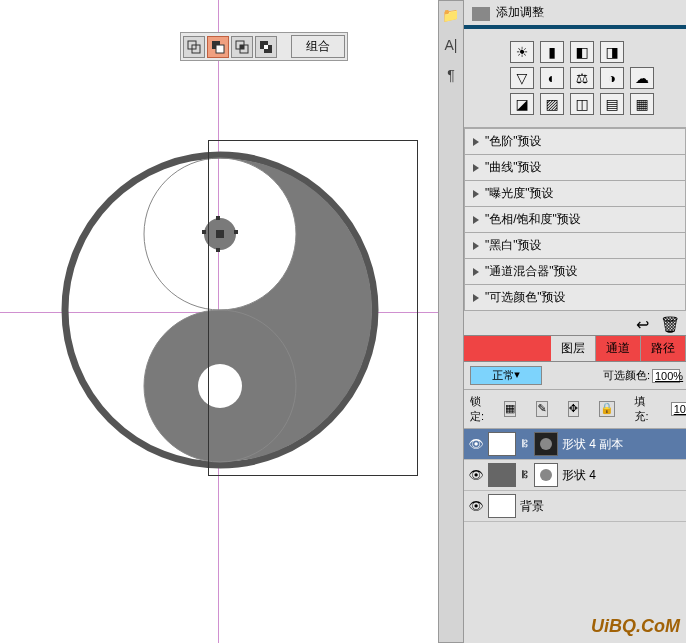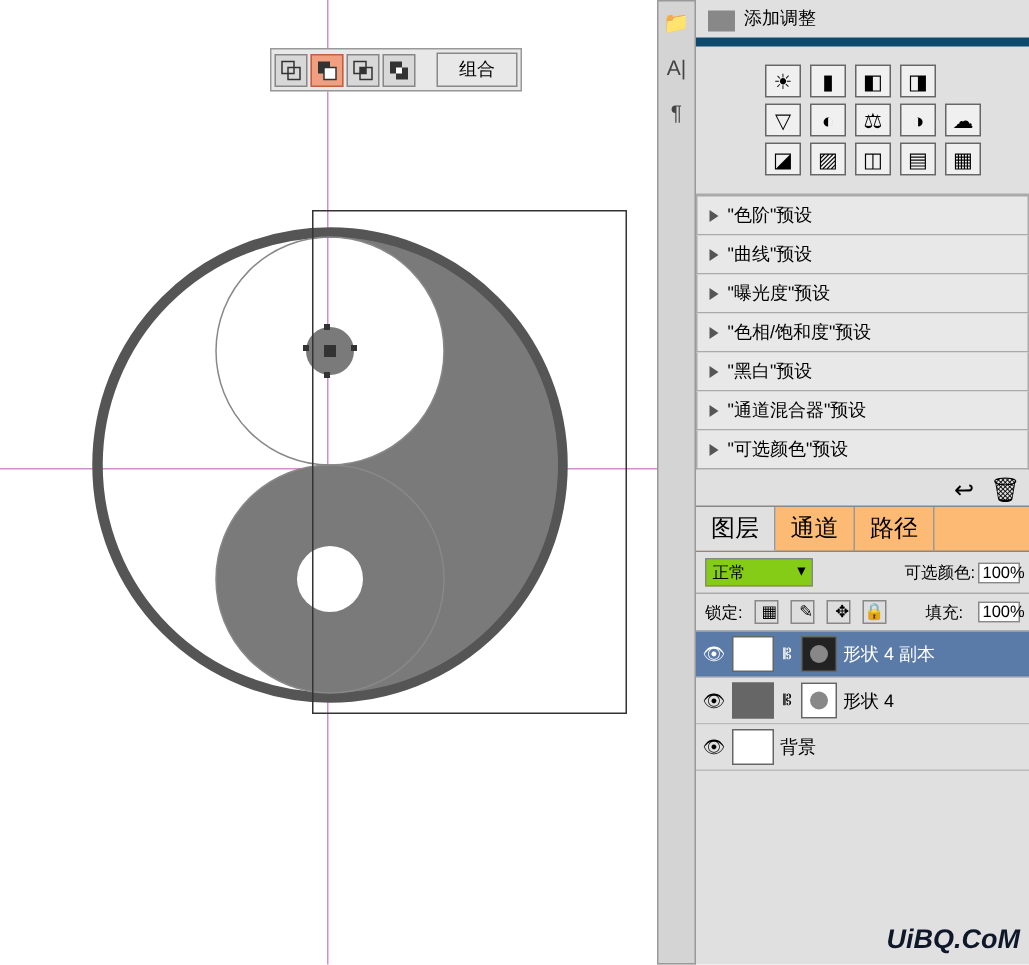--- a/index.html
+++ b/index.html
@@ -15,58 +15,58 @@
 .guide-h { position: absolute; left: 0; width: 463px; height: 1px; background: #d090d0; }
 .guide-v { position: absolute; top: 0; height: 643px; width: 1px; background: #d090d0; }
 
 .artwork { position: absolute; left: 60px; top: 150px; width: 320px; height: 320px; }
 .sel-rect { position: absolute; left: 148px; top: -10px; width: 210px; height: 336px; border: 1px solid #333; }
 
 .right-panel { position: absolute; right: 0; top: 0; width: 223px; height: 643px; background: #e0e0e0; border-left: 1px solid #888; }
 .tool-strip { position: absolute; left: -26px; top: 0; width: 26px; height: 643px; background: #d4d4d4; border: 1px solid #999; display: flex; flex-direction: column; align-items: center; padding-top: 6px; gap: 14px; }
 .tool-strip div { font-size: 14px; color: #444; }
 
-.adj-header { display: flex; align-items: flex-end; padding: 4px 8px; font-size: 12px; border-bottom: 6px solid #0c4a6e; }
+.adj-header { display: flex; align-items: flex-end; padding: 4px 8px; font-size: 12px; border-bottom: 4px solid #0c4a6e; }
 .adj-header .folder-icon { width: 18px; height: 14px; background: #888; margin-right: 6px; }
 .adj-icons { padding: 8px; border-bottom: 1px solid #aaa; }
 .adj-row { display: flex; gap: 6px; margin: 4px 0 4px 38px; }
 .adj-ico { width: 24px; height: 22px; background: #f0f0f0; border: 1px solid #666; display: flex; align-items: center; justify-content: center; font-size: 14px; }
 
 .preset-list { font-size: 12px; }
 .preset-item { display: flex; align-items: center; padding: 4px 8px; border: 1px solid #aaa; border-top: none; background: #e8e8e8; }
 .preset-item:first-child { border-top: 1px solid #aaa; }
 .tri { width: 0; height: 0; border-top: 4px solid transparent; border-bottom: 4px solid transparent; border-left: 6px solid #555; margin-right: 6px; }
 
 .panel-footer { display: flex; justify-content: flex-end; padding: 4px 8px; border-bottom: 1px solid #888; }
 .panel-footer .ico { width: 18px; height: 16px; margin-left: 6px; }
 
-.layers-tabs { display: flex; background: #fdba74; font-size: 16px; border-bottom: 1px solid #888; }
+.layers-tabs { display: flex; background: #ef4444; font-size: 12px; border-bottom: 1px solid #888; justify-content: flex-end; }
 .layers-tabs div { padding: 4px 10px; border-right: 1px solid #999; }
 .layers-tabs .active { background: #e0e0e0; }
 
 .layer-opts { display: flex; align-items: center; padding: 4px 6px; font-size: 11px; border-bottom: 1px solid #aaa; }
-.blend-select { background: #84cc16; border: 1px solid #888; padding: 1px 4px; margin-right: 4px; min-width: 72px; display: flex; justify-content: space-between; }
+.blend-select { background: #7dd3fc; border: 1px solid #888; padding: 1px 4px; margin-right: 4px; min-width: 72px; display: flex; justify-content: center; }
 .opt-label { margin-left: auto; }
-.opt-val { border: 1px solid #888; background: #fff; padding: 0 2px; margin-left: 2px; width: 28px; }
-
-.lock-row { display: flex; align-items: center; padding: 4px 6px; font-size: 11px; border-bottom: 1px solid #aaa; gap: 8px; text-align: right; }
+.opt-val { border: 1px solid #888; background: #fff; padding: 0 2px; margin-left: 2px; width: 28px; text-decoration: underline; }
+
+.lock-row { display: flex; align-items: center; padding: 4px 6px; font-size: 11px; border-bottom: 1px solid #aaa; gap: 20px; }
 .lock-ico { width: 16px; height: 16px; border: 1px solid #888; background: #ddd; }
 
 .layer-list { font-size: 12px; }
 .layer-item { display: flex; align-items: center; padding: 3px 4px; border-bottom: 1px solid #bbb; background: #e0e0e0; gap: 4px; }
 .layer-item.selected { background: #5a7aa8; color: #fff; }
 .eye { width: 16px; height: 14px; display: flex; align-items: center; justify-content: center; }
 .thumb { width: 28px; height: 24px; background: #fff; border: 1px solid #666; }
 .thumb.dark { background: #666; }
 .thumb.yy { background: #fff; display:flex; align-items:center; justify-content:center; }
 .mask-thumb { width: 24px; height: 24px; background: #222; border: 1px solid #666; display: flex; align-items: center; justify-content: center; }
 .mask-thumb.white { background:#fff; }
 .link-ico { width: 10px; height: 14px; display:flex; align-items:center; justify-content:center; font-size:10px; }
 
-.watermark { position: absolute; right: 6px; bottom: 6px; font-size: 18px; font-weight: bold; color: #0f172a; font-style: italic; }
+.watermark { position: absolute; right: 6px; bottom: 6px; font-size: 18px; font-weight: bold; color: #a16207; font-style: italic; }
 </style>
 </head>
 <body>
 
 <div class="canvas-area">
   <div class="guide-h" style="top:312px"></div>
   <div class="guide-v" style="left:218px"></div>
 
   <div class="path-toolbar">
     <div class="path-icon">

